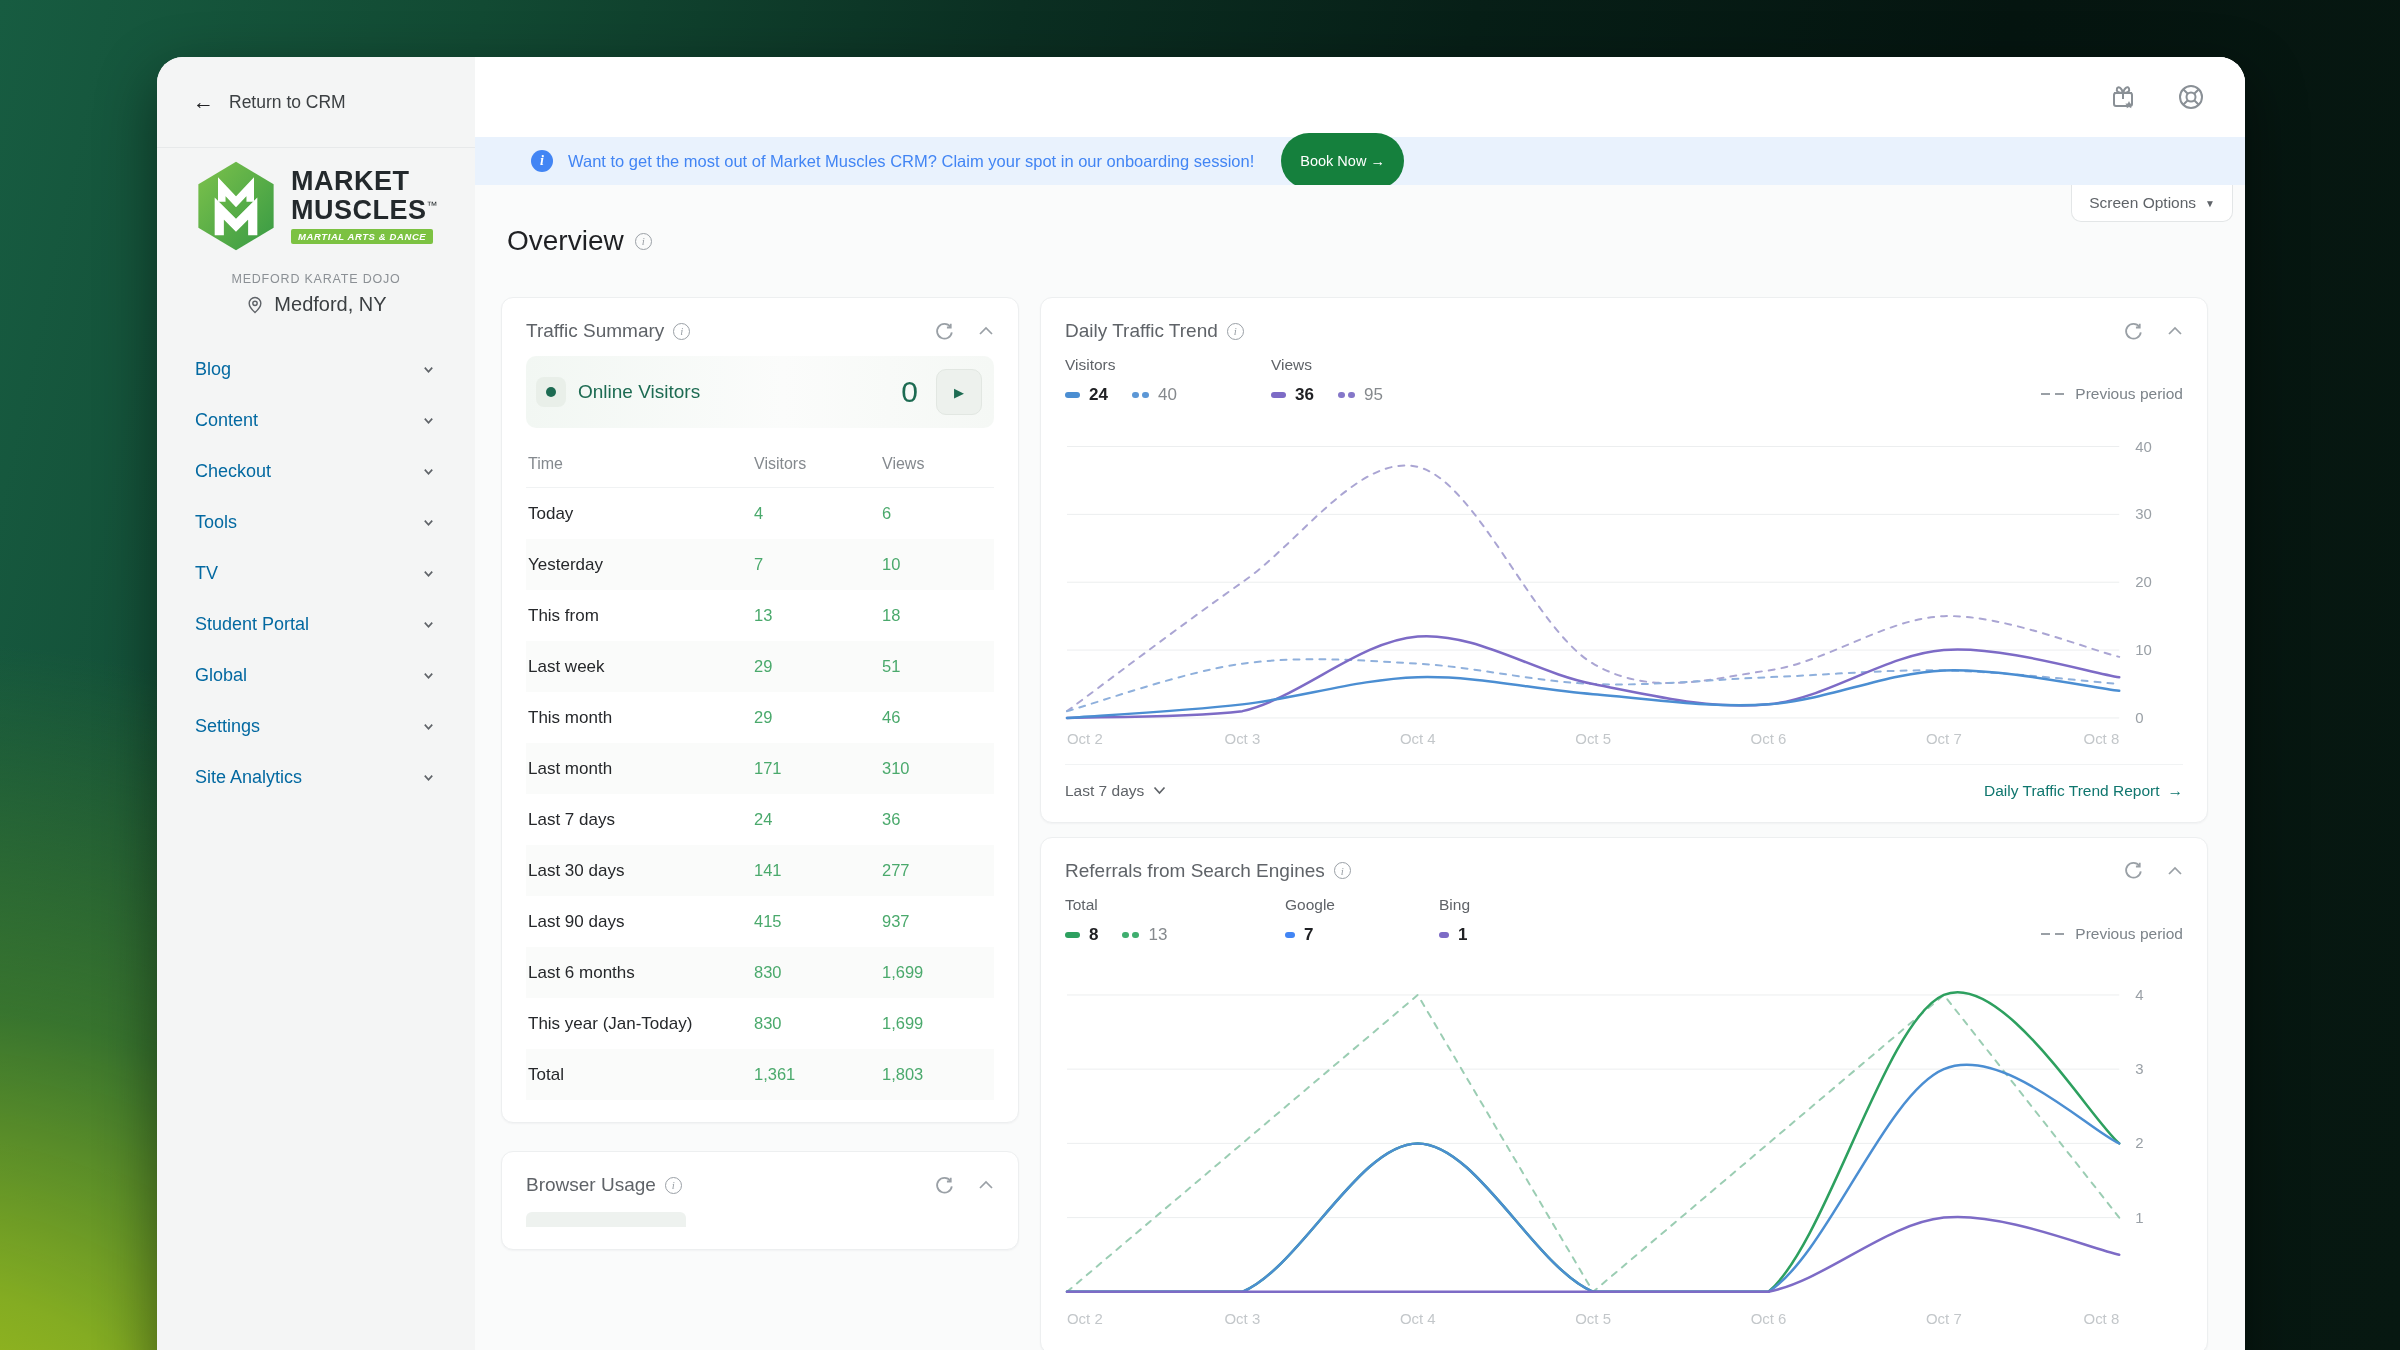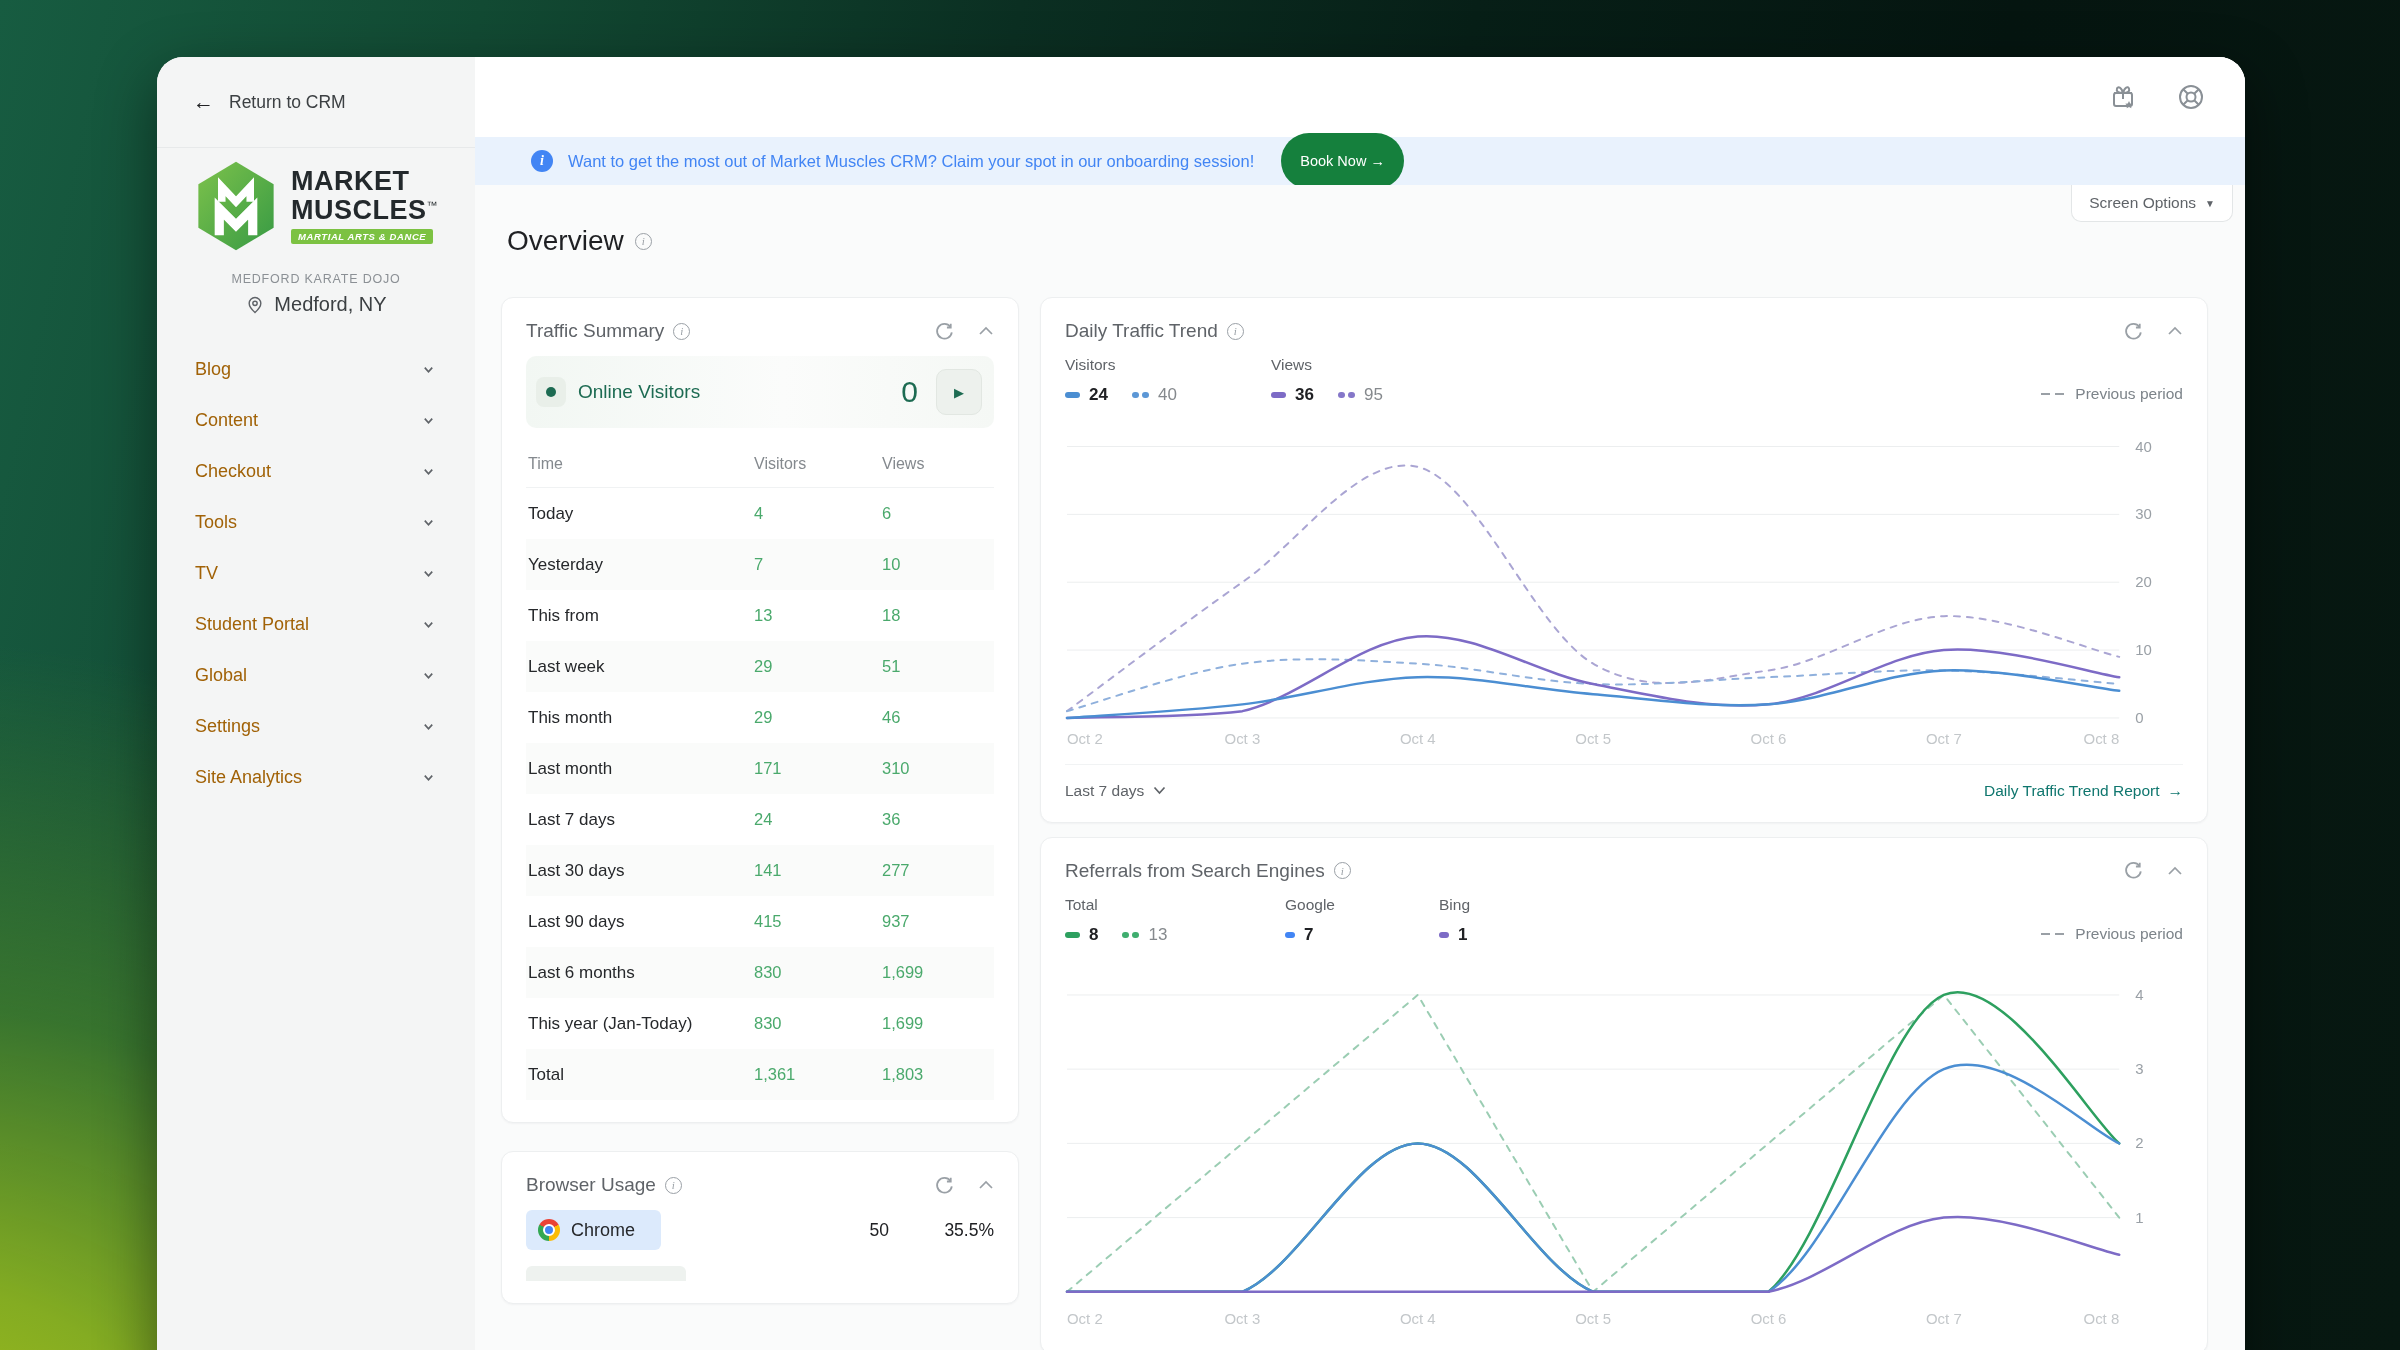--- a/index.html
+++ b/index.html
@@ -25,21 +25,21 @@
   .logo-text .l1 { font-size:27px; font-weight:800; letter-spacing:.5px; color:#23292c; }
   .logo-text .l2 { font-size:27px; font-weight:800; letter-spacing:.5px; color:#23292c; margin-top:2px; }
   .logo-text .tm { font-size:11px; vertical-align:super; font-weight:400; }
   .logo-badge { margin-top:5px; background:#7cc242; color:#fff; font-size:9.5px; font-weight:700;
     font-style:italic; letter-spacing:.6px; padding:3px 7px; border-radius:2px; align-self:flex-start; }
   .org-label { margin-top:20px; text-align:center; font-size:12.5px; letter-spacing:.8px; color:#8b9095; }
   .location { margin-top:7px; display:flex; align-items:center; justify-content:center; gap:9px;
     font-size:20px; color:#3c4043; }
   .nav { margin-top:28px; display:flex; flex-direction:column; }
   .nav-item { height:51px; display:flex; align-items:center; justify-content:space-between;
-    padding:0 40px 0 38px; font-size:18px; color:#a16207; cursor:pointer; }
+    padding:0 40px 0 38px; font-size:18px; color:#0369a1; cursor:pointer; }
   .chev { width:13px; height:13px; stroke:#5f6368; stroke-width:1.8; fill:none; }
   
   .main { flex:1; display:flex; flex-direction:column; position:relative; background:#fff; }
   .topbar { height:80px; flex:0 0 80px; display:flex; align-items:center; justify-content:flex-end;
     gap:36px; padding-right:38px; background:#fff; }
   .icon-btn { background:none; border:none; cursor:pointer; display:flex; }
   .banner { height:48px; flex:0 0 48px; background:#e9f2fd; display:flex; align-items:center;
     padding-left:56px; gap:15px; }
   .info-badge { width:22px; height:22px; border-radius:50%; background:#4285f4; color:#fff;
     font-family:"Liberation Serif", serif; font-style:italic; font-weight:700; font-size:14px;
@@ -372,30 +372,20 @@
                       <polyline points="14.9,1.6 14.9,5.2 11.3,5.2"></polyline>
                   </svg>
                 </button>
                 <button class="icon-btn">
                   <svg width="16" height="12" viewBox="0 0 16 12" class="icon-svg">
                       <polyline points="2,9 8,3 14,9"></polyline>
                     </svg>
                 </button>
               </div>
             </div>
-            <div id="browser-rows">
-                <div class="b-row">
-                  <span class="b-name">
-                    <span class="chrome-ic"></span>
-                    <span>Chrome</span>
-                  </span>
-                  <span class="b-count">50</span>
-                  <span class="b-pct">35.5%</span>
-                </div>
-              </div>
             <div class="b-partial"></div>
           </section>
         </div>
 
         <div class="col col-right">
 
           <section class="card">
             <div class="card-head">
               <h2>
                   <span>Daily Traffic Trend</span>

